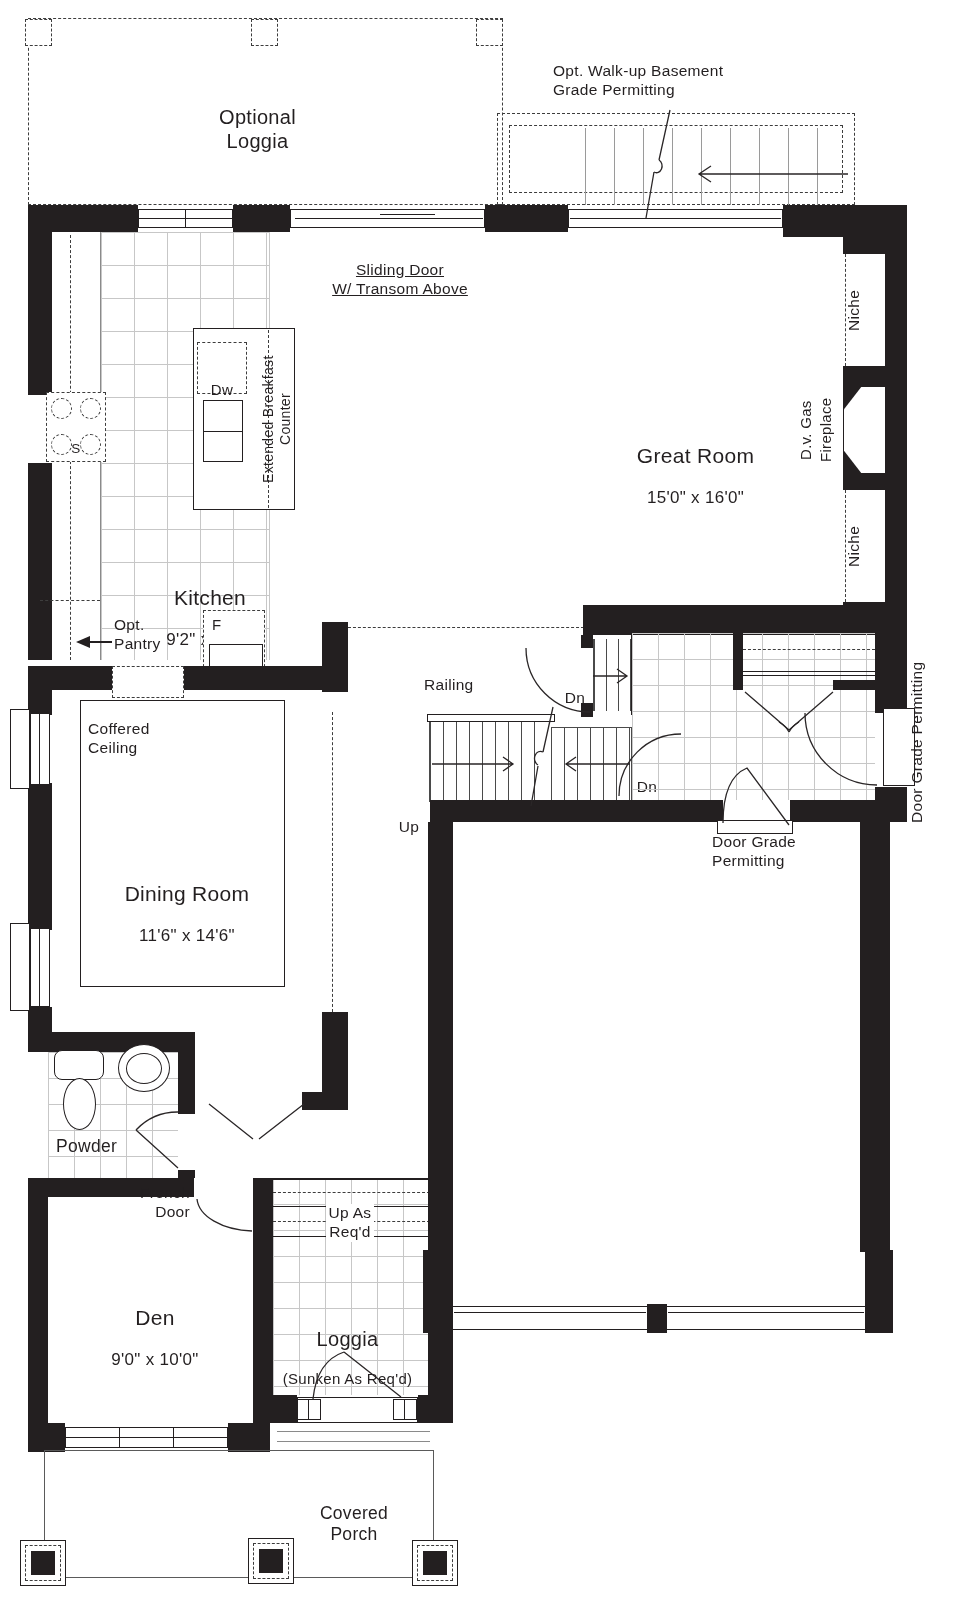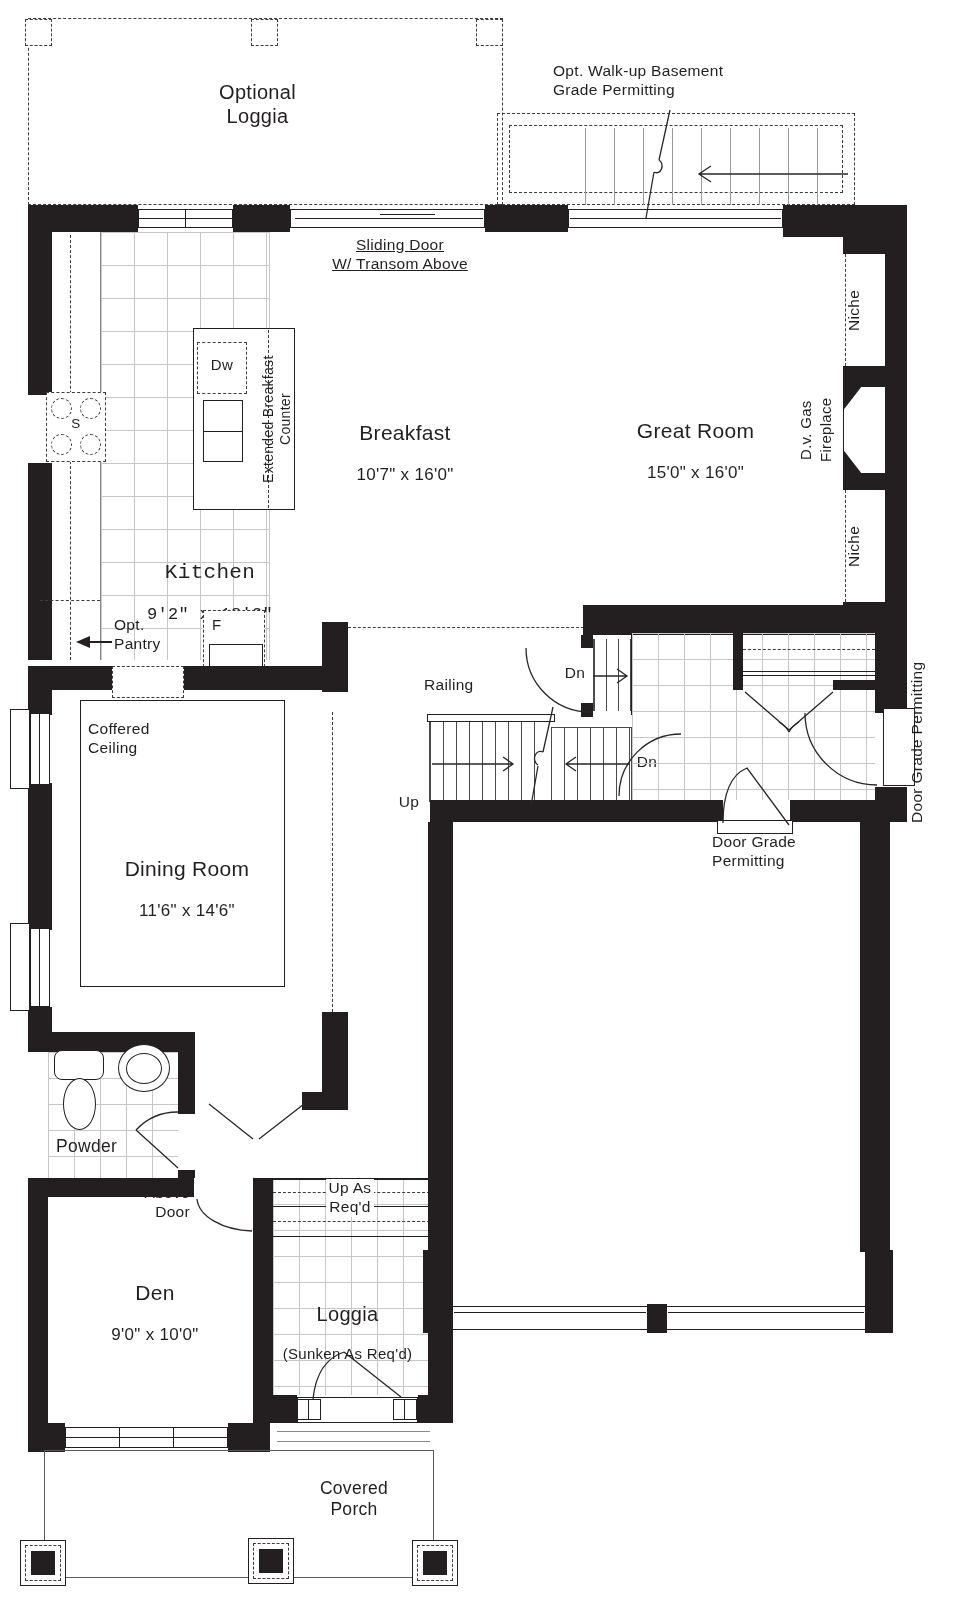--- a/index.html
+++ b/index.html
@@ -1,21 +1,21 @@
 <!DOCTYPE html>
 <html><head>
 <meta charset="utf-8">
 <style>
   html,body{margin:0;padding:0;background:#fff;}
   #plan{position:relative;width:962px;height:1606px;background:#fff;overflow:hidden;
         font-family:"Liberation Sans",sans-serif;color:#231f20;}
   .a{position:absolute;box-sizing:border-box;}
   .w{background:#231f20;}
   .lbl{white-space:pre-line;line-height:1.22;letter-spacing:.3px;color:#231f20;}
-  .c{text-align:center;}
+  .c{text-align:center;margin-top:25px;}
   .r{text-align:right;}
   .vt{writing-mode:vertical-rl;transform:rotate(180deg);white-space:pre-line;
       text-align:center;letter-spacing:.3px;}
   .dash{border:1.5px dashed #3d3d3d;}
   .dash1{border:1px dashed #3d3d3d;}
   .thin{border:1px solid #231f20;background:#fff;}
   .line{background:#231f20;}
   .gline{background:#8a8a8a;}
   .tile33{background-image:repeating-linear-gradient(to right,#c7c7c7 0 1px,transparent 1px 33px),
           repeating-linear-gradient(to bottom,#c7c7c7 0 1px,transparent 1px 33px);}
@@ -96,45 +96,41 @@
   <div class="a circ" style="left:80px;top:434px;width:21px;height:21px;"></div>
   <div class="a lbl c" style="left:46px;top:416px;width:60px;font-size:13.5px;">S</div>
 
   <div class="a thin" style="left:193px;top:328px;width:102px;height:182px;"></div>
   <div class="a" style="left:268px;top:330px;width:1px;height:178px;border-left:1px dashed #3d3d3d;"></div>
   <div class="a dash1" style="left:197px;top:342px;width:50px;height:52px;background:#fff;"></div>
   <div class="a lbl c" style="left:197px;top:356px;width:50px;font-size:15px;">Dw</div>
   <div class="a thin" style="left:203px;top:400px;width:40px;height:62px;"></div>
   <div class="a line" style="left:204px;top:431px;width:38px;height:1px;"></div>
   <div class="a vt lbl" style="left:260px;top:332px;width:28px;height:174px;font-size:14px;">Extended Breakfast Counter</div>
-  <div class="a lbl c" style="left:145px;top:540px;width:130px;font-family:Liberation Mono, monospace;">
+  <div class="a lbl c" style="left:145px;top:540px;width:130px;">
     <span class="rn">Kitchen</span>
     <span class="rd">9'2" x 18'2"</span>
   </div>
 
   <div class="a" style="left:40px;top:600px;width:60px;height:1px;border-top:1px dashed #3d3d3d;"></div>
   <div class="a lbl sm" style="left:114px;top:616px;width:78px;">Opt.
 Pantry</div>
   <div class="a" style="left:76px;top:636px;width:0;height:0;border-top:6px solid transparent;border-bottom:6px solid transparent;border-right:14px solid #231f20;"></div>
   <div class="a line" style="left:88px;top:641px;width:24px;height:2px;"></div>
 
   <div class="a dash1" style="left:203px;top:610px;width:62px;height:62px;background:#fff;"></div>
   <div class="a lbl" style="left:212px;top:616px;width:30px;font-size:15px;">F</div>
   <div class="a thin" style="left:209px;top:644px;width:54px;height:28px;"></div>
 
   <div class="a w" style="left:28px;top:666px;width:84px;height:24px;"></div>
   <div class="a w" style="left:184px;top:666px;width:146px;height:24px;"></div>
   <div class="a dash1" style="left:112px;top:666px;width:72px;height:32px;background:#fff;"></div>
   <div class="a w" style="left:322px;top:622px;width:26px;height:70px;"></div>
   <div class="a" style="left:348px;top:627px;width:236px;height:1px;border-top:1px dashed #3d3d3d;"></div>
 
-  <div class="a lbl c" style="left:335px;top:400px;width:140px;">
-    <span class="rn">Breakfast</span>
-    <span class="rd">10'7" x 16'0"</span>
-  </div>
   <div class="a lbl c" style="left:618px;top:398px;width:155px;">
     <span class="rn">Great Room</span>
     <span class="rd">15'0" x 16'0"</span>
   </div>
 
   <div class="a w" style="left:583px;top:605px;width:324px;height:30px;"></div>
   <div class="a w" style="left:581px;top:635px;width:12px;height:13px;"></div>
   <div class="a w" style="left:581px;top:703px;width:12px;height:14px;"></div>
   <div class="a tr12" style="left:593px;top:639px;width:38px;height:72px;border-left:1px solid #4a4a4a;border-right:1px solid #4a4a4a;"></div>
   <div class="a lbl c sm" style="left:560px;top:664px;width:30px;">Dn</div>
@@ -190,21 +186,21 @@
   <div class="a w" style="left:178px;top:1170px;width:17px;height:8px;"></div>
   <div class="a thin" style="left:54px;top:1050px;width:50px;height:30px;border-radius:8px;"></div>
   <div class="a thin" style="left:63px;top:1078px;width:33px;height:52px;border-radius:50%;"></div>
   <div class="a thin" style="left:118px;top:1044px;width:52px;height:48px;border-radius:50%;"></div>
   <div class="a thin" style="left:126px;top:1053px;width:36px;height:31px;border-radius:50%;"></div>
   <div class="a lbl" style="left:56px;top:1136px;width:95px;font-size:17.5px;">Powder</div>
   <div class="a w" style="left:28px;top:1178px;width:166px;height:19px;"></div>
 
   <div class="a w" style="left:28px;top:1197px;width:20px;height:226px;"></div>
   <div class="a w" style="left:253px;top:1178px;width:20px;height:245px;"></div>
-  <div class="a lbl r sm" style="left:118px;top:1184px;width:72px;">Above
+  <div class="a lbl r sm" style="left:118px;top:1184px;width:72px;">French
 Door</div>
   <div class="a lbl c" style="left:95px;top:1260px;width:120px;">
     <span class="rn">Den</span>
     <span class="rd">9'0" x 10'0"</span>
   </div>
   <div class="a w" style="left:28px;top:1423px;width:37px;height:29px;"></div>
   <div class="a w" style="left:228px;top:1423px;width:42px;height:29px;"></div>
   <div class="a thin" style="left:65px;top:1427px;width:163px;height:21px;"></div>
   <div class="a line" style="left:66px;top:1437px;width:161px;height:1px;"></div>
   <div class="a line" style="left:119px;top:1427px;width:1px;height:21px;"></div>

